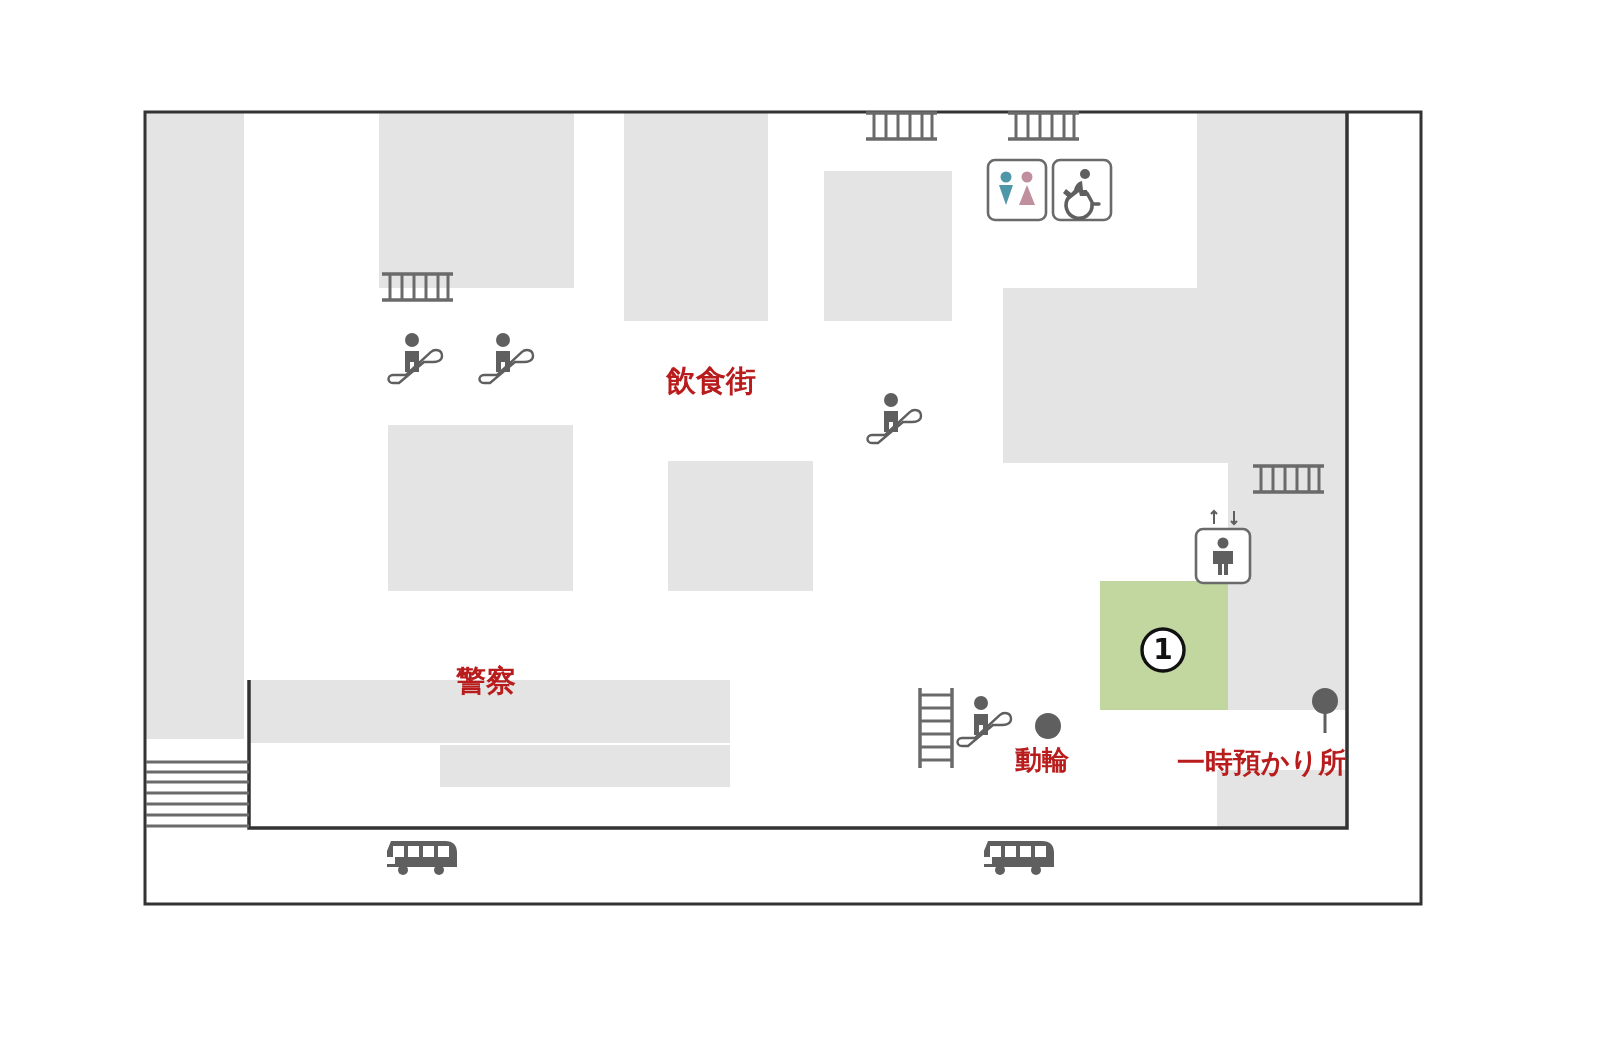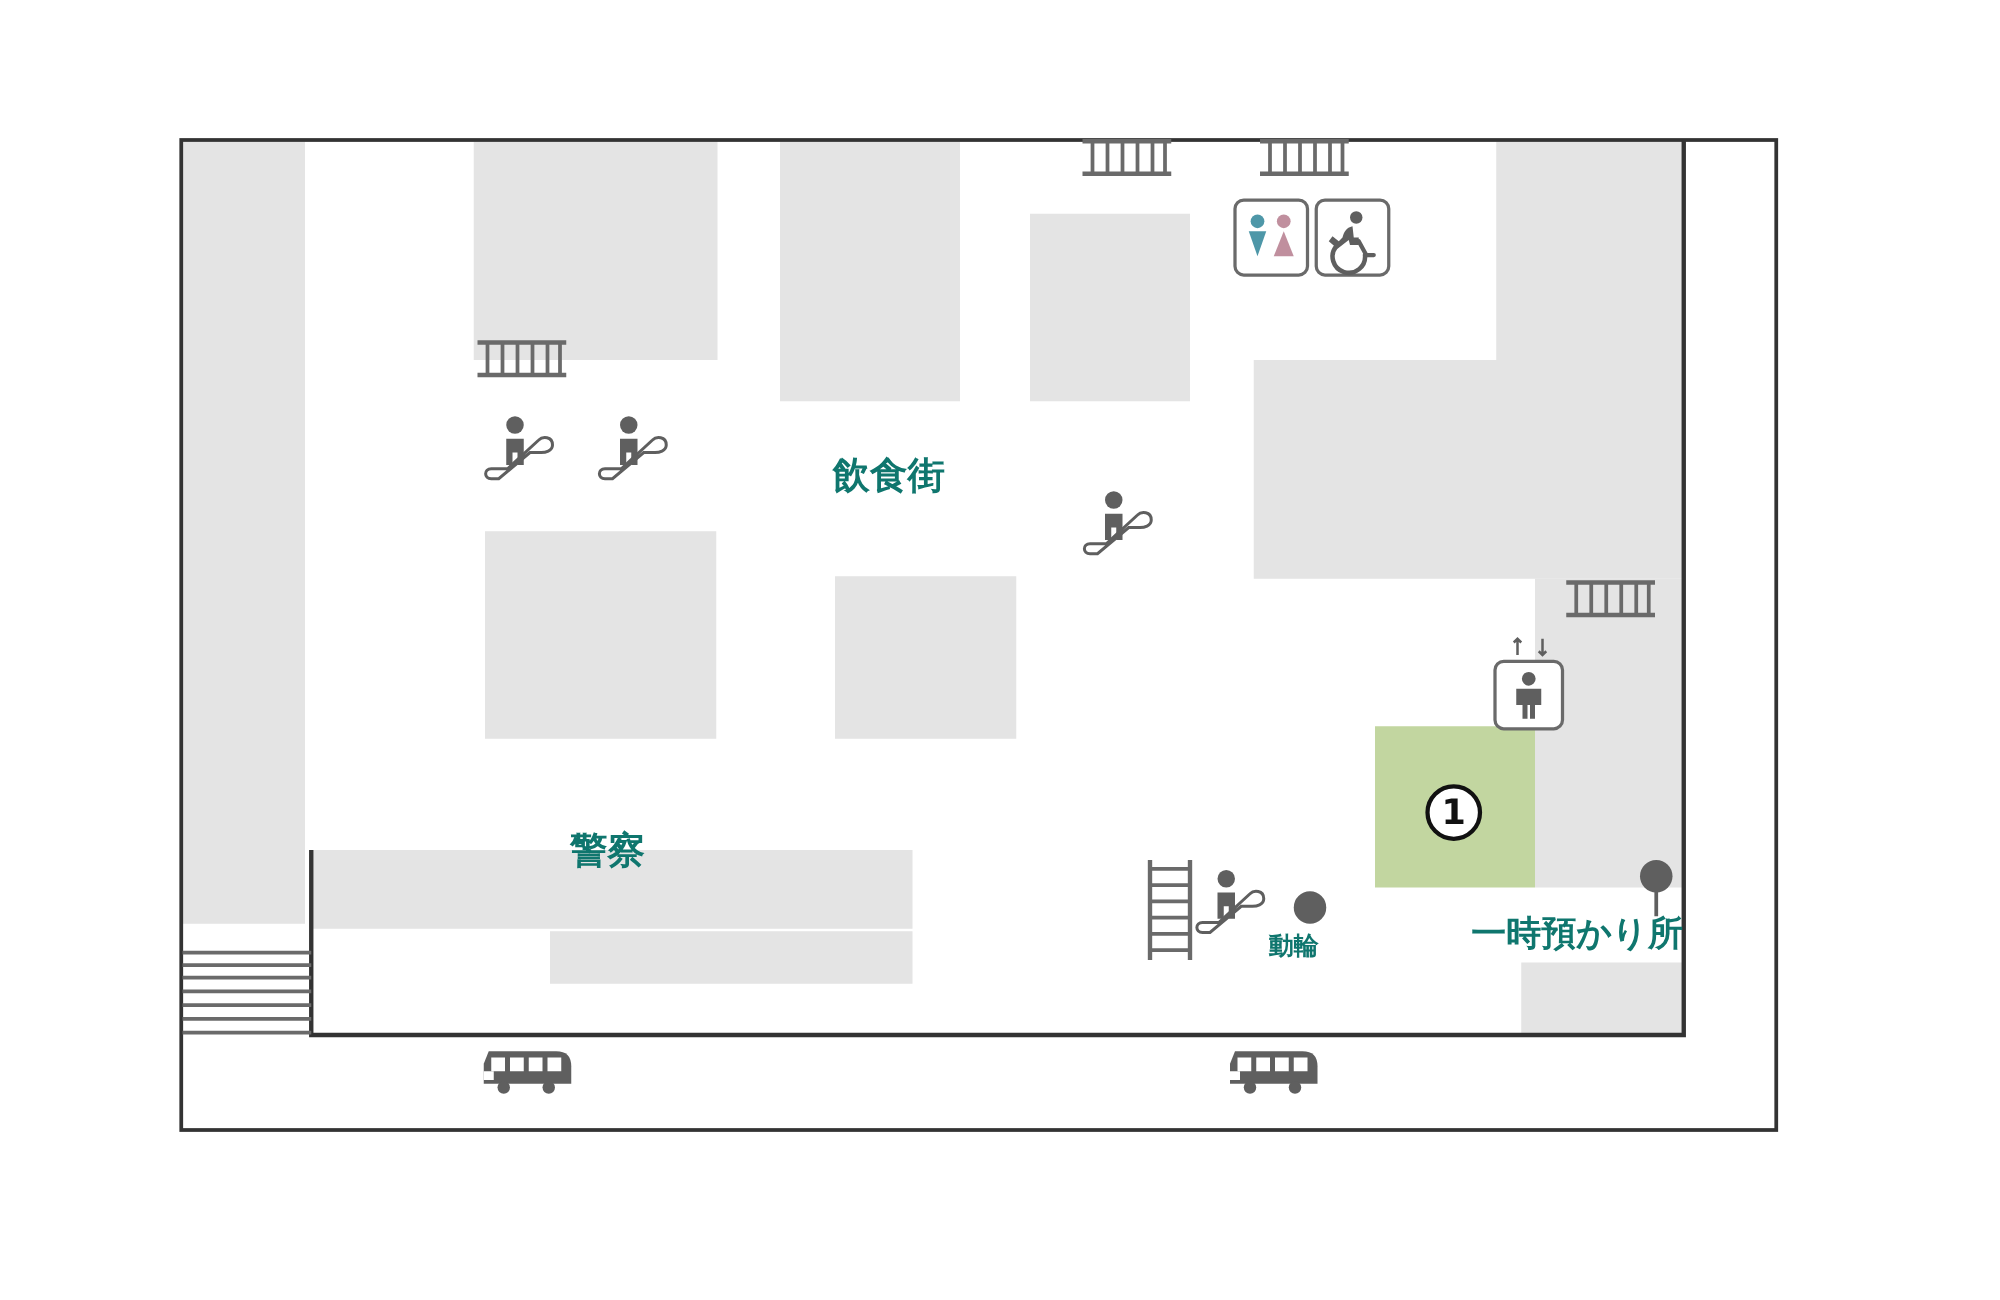--- a/index.html
+++ b/index.html
@@ -23,28 +23,28 @@
   #map-svg {
     position: absolute;
     left: 0;
     top: 0;
     width: 1600px;
     height: 1040px;
     display: block;
   }
   .map-label {
     position: absolute;
-    color: #0f766e;
+    color: #b91c1c;
     font-weight: bold;
     white-space: nowrap;
-    font-family: Liberation Serif, serif;
+    font-family: Liberation Sans, sans-serif;
     line-height: 1;
   }
   .label-major { font-size: 30px; }
-  .label-minor { font-size: 20px; }
+  .label-minor { font-size: 27px; }
   .label-pin   { font-size: 28px; }
 </style>
 </head>
 <body>
 
 <div id="map-root">
 
   <svg id="map-svg" viewBox="0 0 1600 1040">
     <defs>
       
@@ -243,19 +243,19 @@
       <circle cx="1163" cy="650" r="21" fill="#ffffff" stroke="#111111" stroke-width="3.4"></circle>
     </g>
   </svg>
 
   <div class="map-label label-major" style="left:666px; top:366px;">飲食街</div>
 
   <div class="map-label label-major" style="left:456px; top:666px;">警察</div>
 
   <div class="map-label label-minor" style="left:1015px; top:747px;">動輪</div>
 
-  <div class="map-label label-pin" style="left:1177px; top:734px;">一時預かり所</div>
+  <div class="map-label label-pin" style="left:1177px; top:749px;">一時預かり所</div>
 
   <div style="position:absolute; left:1163px; top:650px; transform:translate(-50%,-50%);
               font-size:28px; font-weight:bold; color:#111111;
               font-family:'DejaVu Sans','Liberation Sans',sans-serif; line-height:1;">1</div>
 
 </div>
 
 </body></html>

